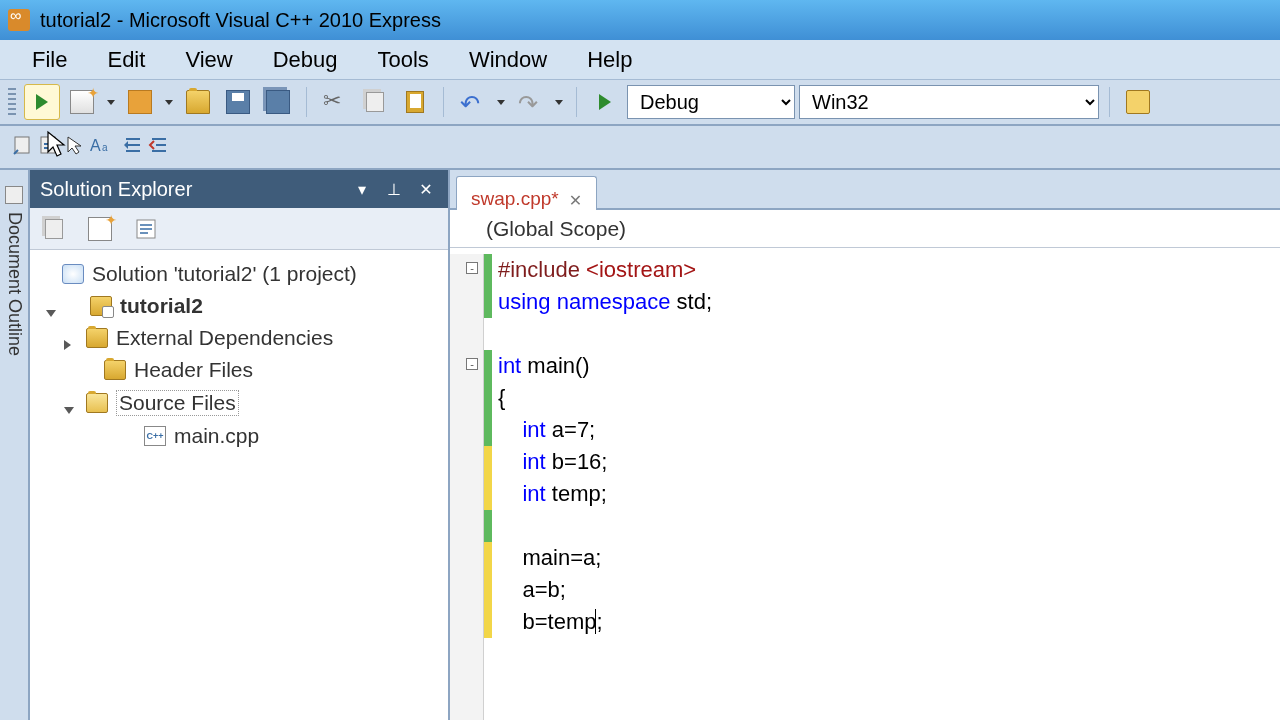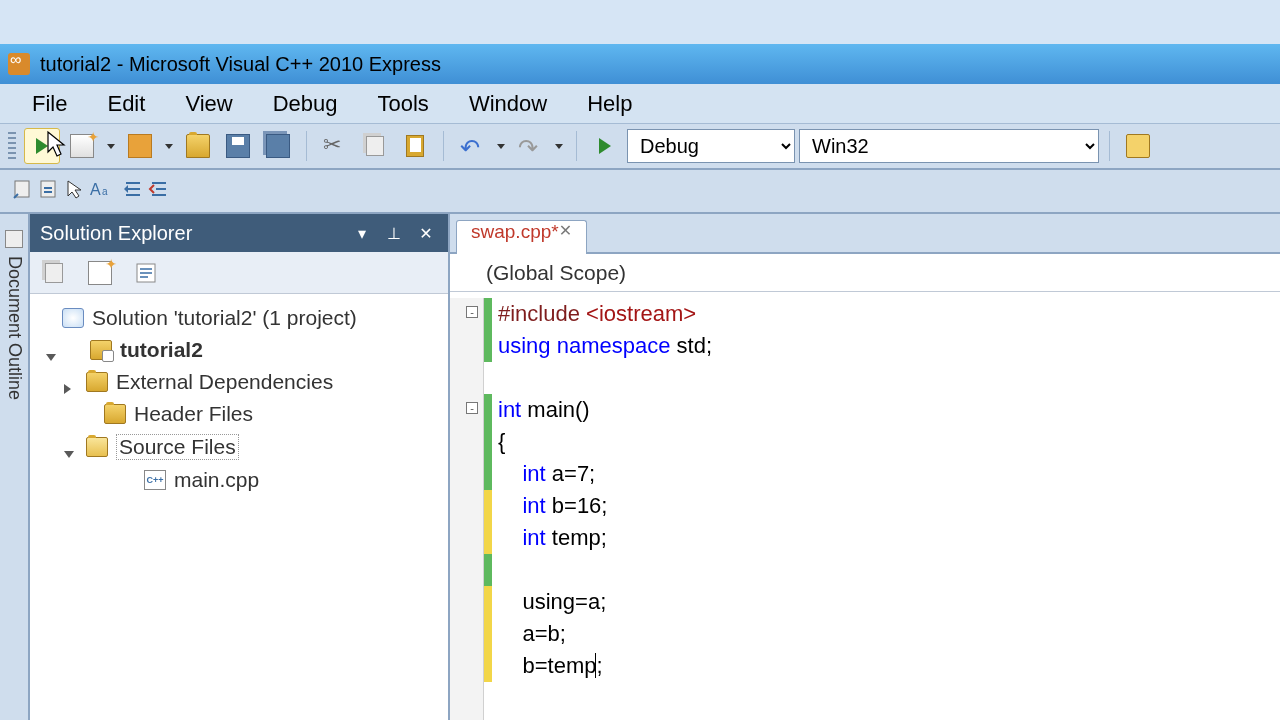--- a/index.html
+++ b/index.html
@@ -1,19 +1,19 @@
 <!DOCTYPE html>
 <html><head>
 <meta charset="utf-8">
 <style>
 * { margin: 0; padding: 0; box-sizing: border-box; font-family: "Segoe UI", Tahoma, sans-serif; }
 body { width: 1280px; height: 720px; overflow: hidden; background: #d6e5f5; }
 
 
-.titlebar { height: 40px; background: linear-gradient(#5fb7f0, #3f8fd5); display: flex; align-items: center; padding: 0 8px; color: #000; font-size: 20px; margin-top: 44px; }
+.titlebar { height: 40px; background: linear-gradient(#5fb7f0, #3f8fd5); display: flex; align-items: center; padding: 0 8px; color: #000; font-size: 20px; }
 .titlebar .app-icon { width: 22px; height: 22px; background: #d98a2b; border-radius: 3px; margin-right: 10px; position: relative; }
 .titlebar .app-icon::before { content: "∞"; position: absolute; left: 2px; top: -2px; color: #fff; font-size: 16px; }
 
 
 .menubar { height: 40px; background: #d4e3f2; display: flex; align-items: center; padding: 0 12px; border-bottom: 1px solid #a5bbd4; font-size: 22px; }
 .menubar .menu-item { padding: 6px 20px; cursor: default; }
 
 
 .toolbar { height: 46px; background: #cfdded; display: flex; align-items: center; padding: 0 8px; border-bottom: 2px solid #8da5c2; gap: 4px; }
 .toolbar .grip { width: 8px; height: 28px; background: repeating-linear-gradient(to bottom, #7a93b0 0 2px, transparent 2px 5px); margin-right: 4px; }
@@ -83,21 +83,21 @@
 .ticon.cpp::before{content:"C++";}
 .tree-row.bold { font-weight: 600; }
 .indent1 { padding-left: 28px; }
 .indent2 { padding-left: 68px; }
 .indent3 { padding-left: 108px; }
 .tree-row.selected .label { border: 1px dotted #999; padding: 0 2px; }
 
 
 .editor-area { flex: 1; display: flex; flex-direction: column; background: #fff; }
 .tab-strip { height: 40px; background: #cfdded; display: flex; align-items: flex-end; padding: 0 6px 0 6px; border-bottom: 2px solid #8da5c2;}
-.file-tab { height: 34px; background: #fff; border: 1px solid #8da5c2; border-bottom: none; border-radius: 3px 3px 0 0; display: flex; align-items: flex-start; padding: 0 14px; gap: 0; font-size: 19px; color: #c0392b; position:relative; top:2px;}
+.file-tab { height: 34px; background: #fff; border: 1px solid #8da5c2; border-bottom: none; border-radius: 3px 3px 0 0; display: flex; align-items: flex-end; padding: 0 14px; gap: 10px; font-size: 19px; color: #c0392b; position:relative; top:2px;}
 .file-tab .close { color:#7a7a7a; font-size:16px; cursor:default;}
 .scope-bar { height: 38px; border-bottom: 1px solid #c0c9d6; display:flex; align-items:center; padding:0 36px; font-size:21px; color:#333; background:#fff;}
 .code { flex:1; display:flex; font-family: Consolas, "Courier New", monospace; font-size: 22px; line-height: 32px; padding-top: 6px; }
 .gutter { width: 34px; background: #f3f3f3; border-right: 1px solid #d0d0d0; position:relative;}
 .fold-mark { position:absolute; left:16px; width:12px; height:12px; border:1px solid #777; background:#fff; font-size:11px; line-height:10px; text-align:center; color:#555; cursor:default;}
 .changebar { width: 8px; position: relative; }
 .cb { position: absolute; left: 0; width: 8px; }
 .cb.green { background: #5eb95e; }
 .cb.yellow { background: #f2d648; }
 .code-text { flex:1; padding-left: 6px; white-space: pre; color:#000; }
@@ -299,21 +299,21 @@
       </div>
       <div class="code-text"><span class="kw-inc">#include</span><span class="kw-ang"> &lt;iostream&gt;</span>
 <span class="kw-blue">using</span><span class="kw-blue"> namespace</span><span> std;</span>
 <span></span>
 <span class="kw-blue">int</span><span> main()</span>
 <span>{</span>
 <span class="kw-blue">    int</span><span> a=7;</span>
 <span class="kw-blue">    int</span><span> b=16;</span>
 <span class="kw-blue">    int</span><span> temp;</span>
 <span></span>
-<span>    using=a;</span>
+<span>    main=a;</span>
 <span>    a=b;</span>
 <span>    b=temp</span><span class="caret"></span><span>;</span>
 </div>
     </div>
   </div>
 
 </div>
 
 <div class="mouse-cursor">
   <svg viewBox="0 0 20 28">

